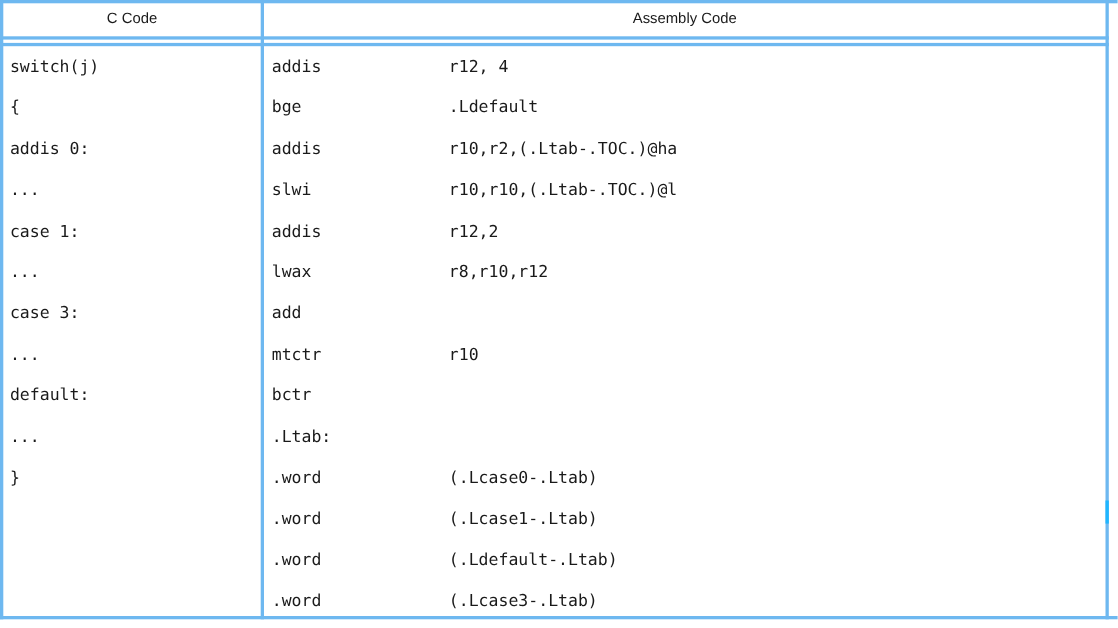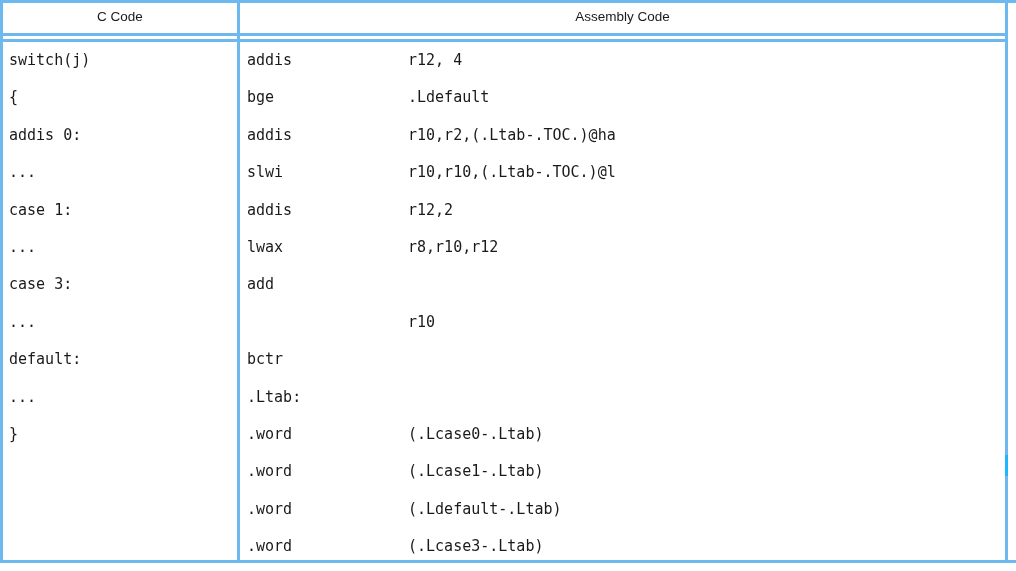--- a/index.html
+++ b/index.html
@@ -195,20 +195,21 @@
         <div class="cell-c">...</div>
         <div class="cell-mnemonic">lwax</div>
         <div class="cell-operand">r8,r10,r12</div>
       </div>
       <div class="row" style="top: 224.4px;">
         <div class="cell-c">case 3:</div>
         <div class="cell-mnemonic">add</div>
       </div>
       <div class="row" style="top: 261.8px;">
         <div class="cell-c">...</div>
+        <div class="cell-mnemonic">mtctr</div>
         <div class="cell-operand">r10</div>
       </div>
       <div class="row" style="top: 299.2px;">
         <div class="cell-c">default:</div>
         <div class="cell-mnemonic">bctr</div>
         <div class="cell-operand"></div>
       </div>
       <div class="row" style="top: 336.6px;">
         <div class="cell-c">...</div>
         <div class="cell-mnemonic">.Ltab:</div>

